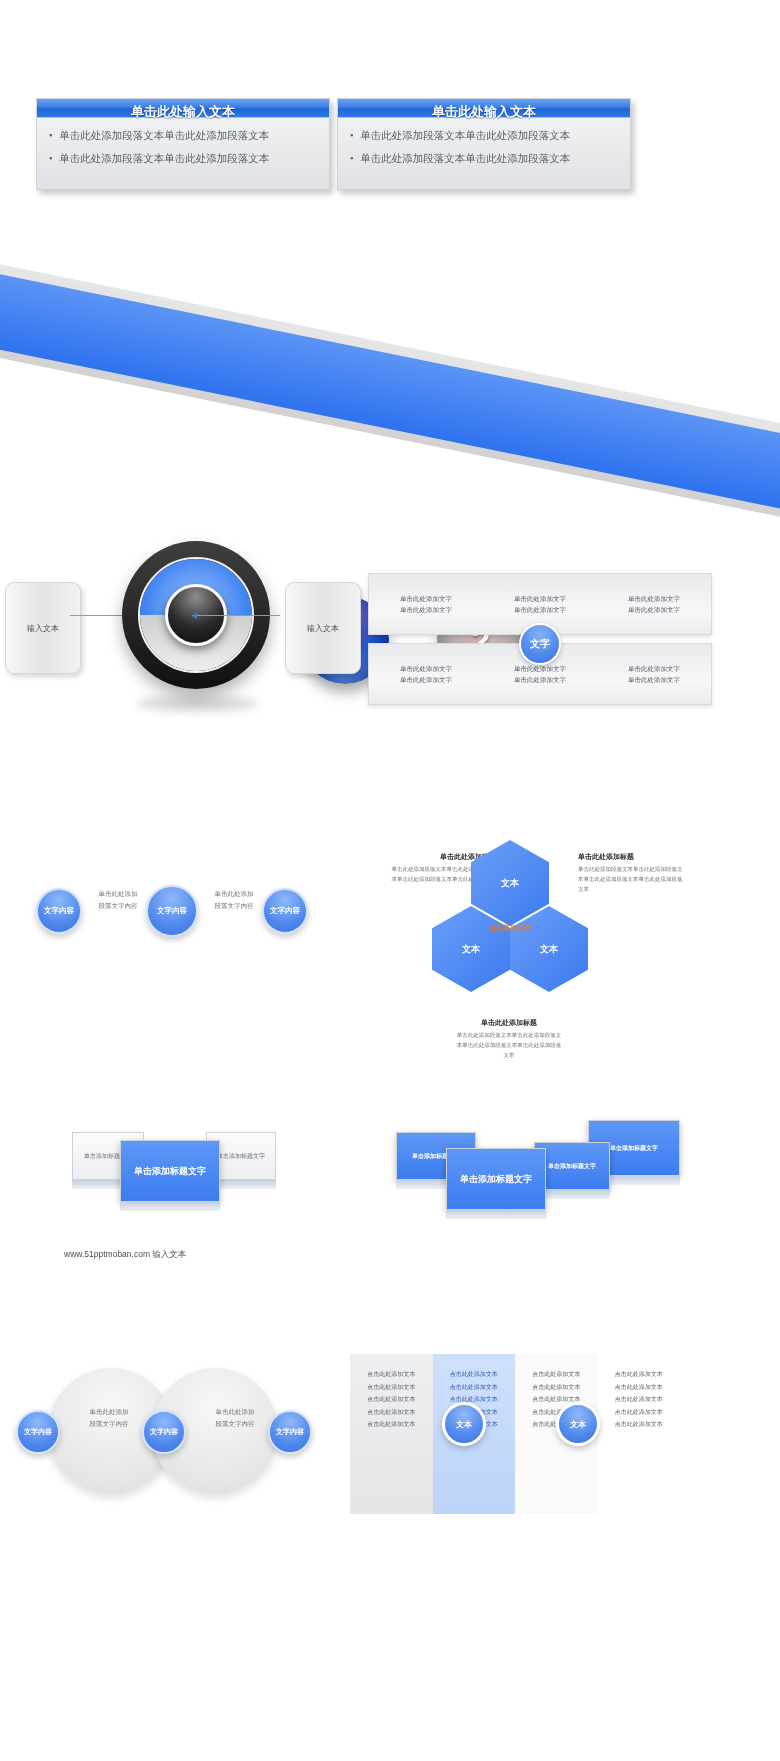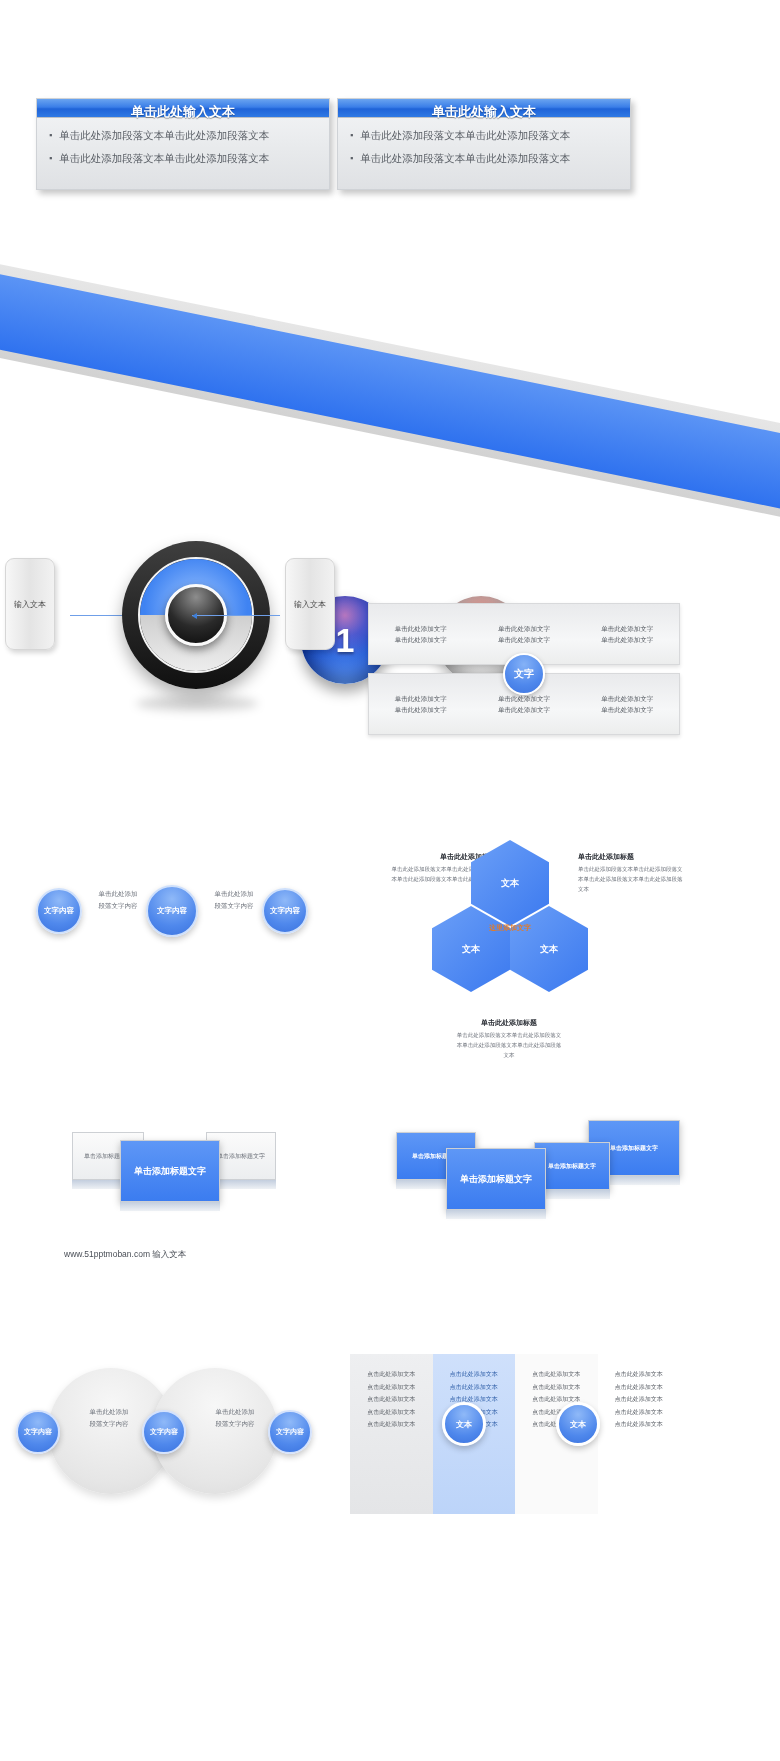--- a/index.html
+++ b/index.html
@@ -64,21 +64,21 @@
     background:
       radial-gradient(circle at 50% 22%, rgba(226,138,130,.95) 0%, rgba(214,150,145,.5) 28%, rgba(180,180,180,0) 54%),
       radial-gradient(circle at 50% 105%, #efefef 0%, rgba(239,239,239,0) 55%),
       radial-gradient(circle at 50% 45%, #c9c9c9 0%, #8d8d8d 100%);
     box-shadow: 0 8px 14px rgba(0,0,0,.28), inset 0 -8px 14px rgba(0,0,0,.22);
   }
 
   
   .s3 { top: 530px; height: 300px; }
   .txtbox {
-    position: absolute; top: 28px; width: 50px; height: 92px; border-radius: 9px;
+    position: absolute; top: 52px; width: 76px; height: 92px; border-radius: 9px;
     background: linear-gradient(to right,#f7f7f7 0%,#e4e4e4 50%,#f2f2f2 100%);
     border: 1px solid #d6d6d6;
     display: flex; align-items: center; justify-content: center;
     font-size: 8px; color: #4c4c4c;
     box-shadow: 2px 3px 5px rgba(0,0,0,.16);
   }
   .txtbox.l { left: 5px; }
   .txtbox.r { left: 285px; }
   .arrow { position: absolute; top: 85px; height: 1px; background: #6f9fe8; }
   .arrow::after {
@@ -108,21 +108,21 @@
     position: absolute; left: 50%; top: 50%; width: 62px; height: 62px;
     margin: -31px 0 0 -31px; border-radius: 50%;
     background: radial-gradient(circle at 50% 18%, #8d8d8d 0%, #2a2a2a 55%, #0a0a0a 100%);
     border: 3px solid #fafafa;
     box-shadow: 0 4px 8px rgba(0,0,0,.45);
   }
   .lens-shadow {
     position: absolute; left: 136px; top: 166px; width: 122px; height: 15px;
     border-radius: 50%; background: rgba(0,0,0,.16); filter: blur(5px);
   }
-  .tbl { position: absolute; left: 368px; top: 73px; width: 312px; }
+  .tbl { position: absolute; left: 368px; top: 43px; width: 344px; }
   .tbl-row {
     height: 62px;
     background: linear-gradient(to bottom,#e9eaec 0%,#f6f7f8 60%,#eceded 100%);
     border: 1px solid #d8d9db;
     display: flex; align-items: center;
     box-shadow: 0 2px 4px rgba(0,0,0,.12);
   }
   .tbl-row:first-child { margin-bottom: 8px; }
   .tbl-cell { flex: 1; text-align: center; font-size: 6.5px; color: #53585f; line-height: 1.7; }
   .tbl-badge {

